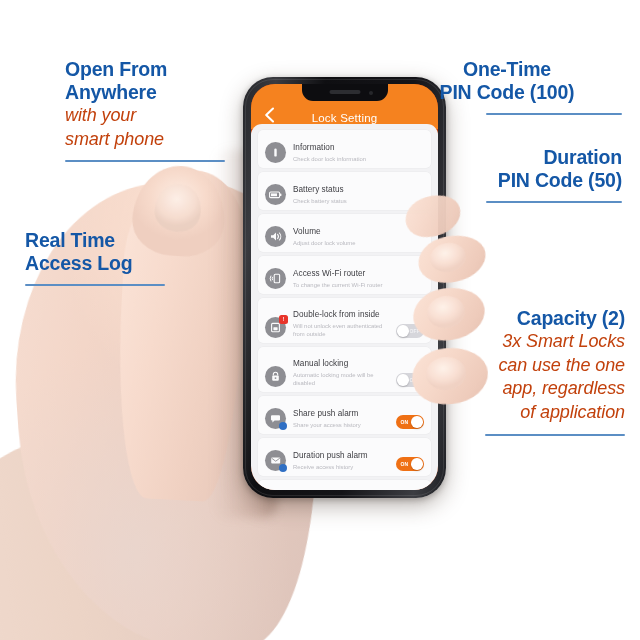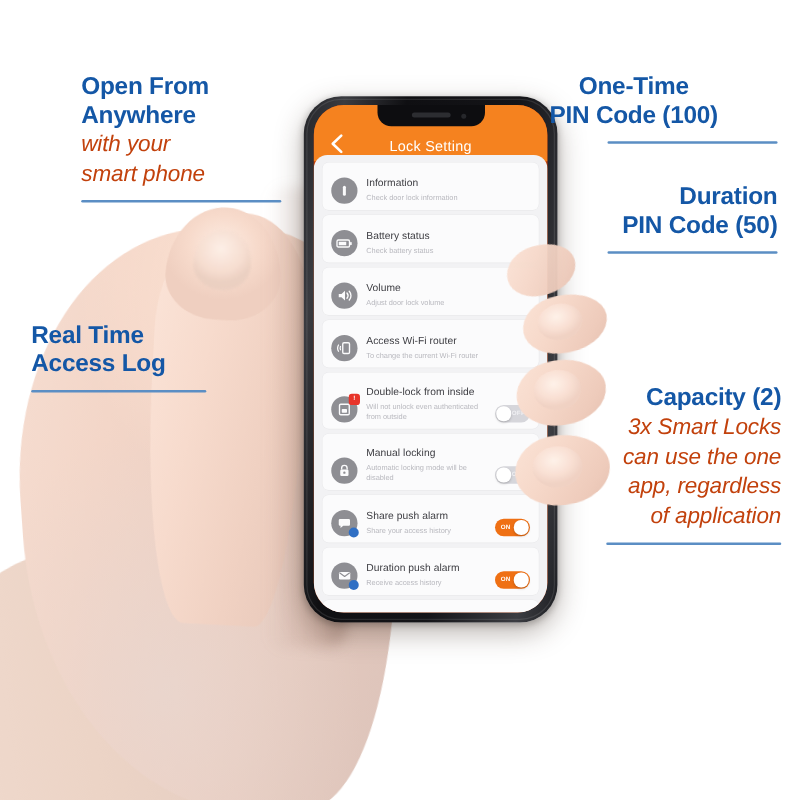--- a/index.html
+++ b/index.html
@@ -19,21 +19,21 @@
   .callout .sub{
     color:#c2410c;font-size:18px;line-height:23.5px;font-weight:400;
     letter-spacing:-0.1px;
     font-style:italic;
   }
   .rule{height:2px;background:#5b8ec4;border-radius:1px;}
 
   #c-open{left:25px;top:58px;width:190px;text-align:left;margin-left:40px;}
   #c-open .rule{margin-top:9px;width:160px;}
 
-  #c-log{left:25px;top:229px;width:190px;text-align:left;margin-top:28px;}
+  #c-log{left:25px;top:229px;width:190px;text-align:left;}
   #c-log .rule{margin-top:9px;width:140px;}
 
   #c-onetime{right:18px;top:58px;width:230px;text-align:center;}
   #c-onetime .rule{margin-top:9px;width:136px;margin-left:auto;}
 
   #c-duration{right:18px;top:146px;width:230px;text-align:right;}
   #c-duration .rule{margin-top:9px;width:136px;margin-left:auto;}
 
   #c-capacity{right:15px;top:307px;width:185px;text-align:right;}
   #c-capacity .rule{margin-top:10px;width:140px;margin-left:auto;}

